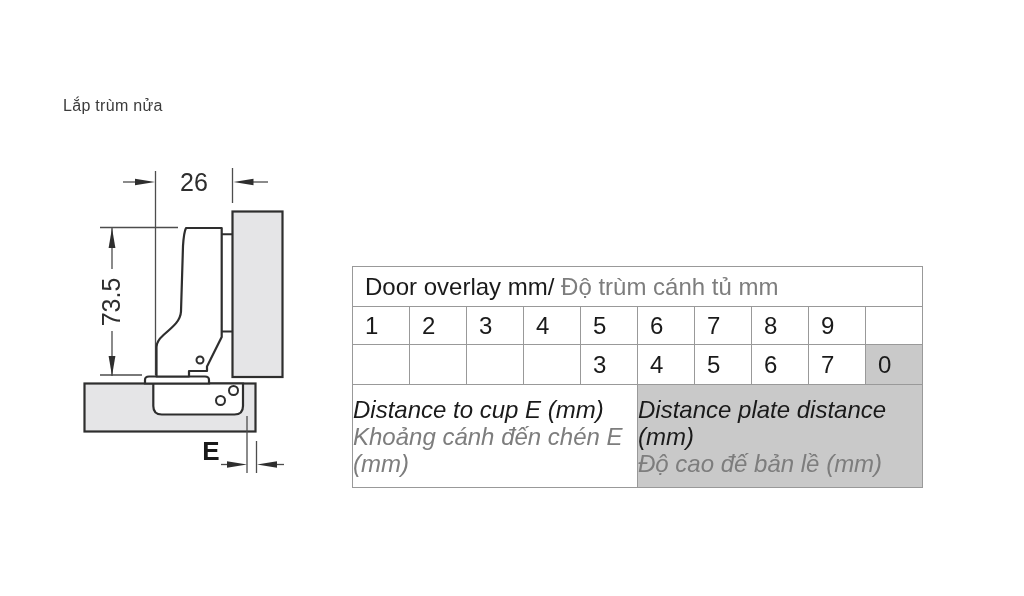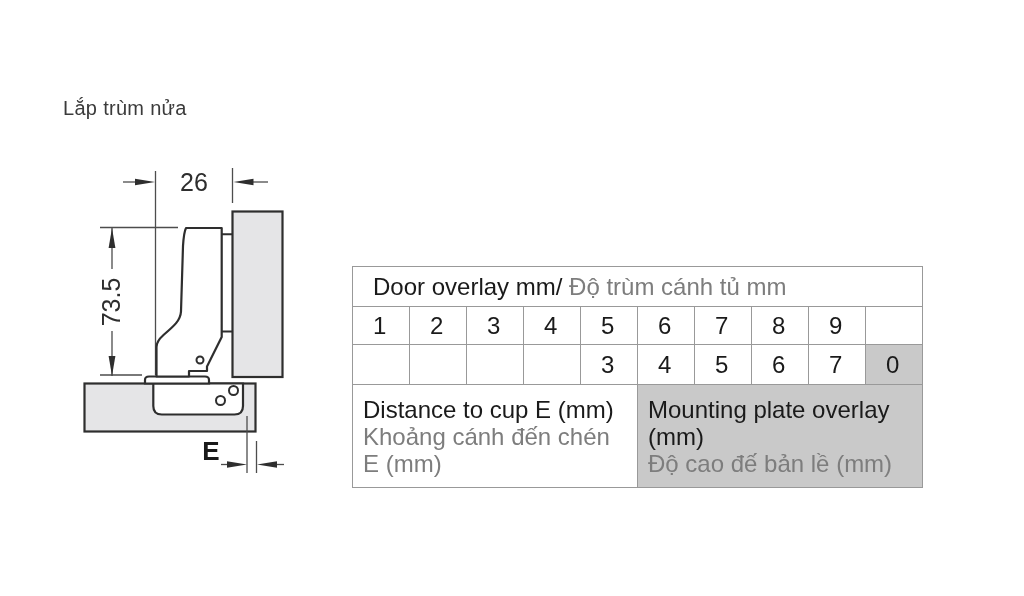--- a/index.html
+++ b/index.html
@@ -1,41 +1,41 @@
 <!DOCTYPE html>
 <html><head>
 <meta charset="utf-8">
 <style>
   html,body{margin:0;padding:0;background:#ffffff;}
   body{width:1024px;height:596px;position:relative;overflow:hidden;
        font-family:"Liberation Sans",sans-serif;}
 
   .page-title{
     position:absolute;left:63px;top:97px;
-    font-size:20px;color:#3b3b3b;letter-spacing:.3px;
+    font-size:16px;color:#3b3b3b;letter-spacing:.3px;
   }
 
   svg.diagram{position:absolute;left:60px;top:160px;}
 
   table.spec{
     position:absolute;left:352px;top:266px;width:570px;
     border-collapse:collapse;table-layout:fixed;
     font-size:24px;color:#1a1a1a;
   }
   table.spec td{
     border:1px solid #999999;
-    padding:0 0 0 20px;
+    padding:0 0 0 12px;
     vertical-align:middle;
     overflow:hidden;white-space:nowrap;
   }
   tr.hdr-row td{height:39px;}
   tr.num-row td{height:37px;}
   tr.num-row2 td{height:39px;}
-  tr.ftr-row td{height:90px;padding:6px 10px;line-height:27px;
-    vertical-align:middle;white-space:normal;}
+  tr.ftr-row td{height:90px;padding:6px 0;line-height:27px;
+    vertical-align:middle;white-space:normal;font-style:italic;}
   .vi{color:#7d7d7d;}
   .hl{background:#c9c9c9;}
 </style>
 </head>
 <body>
 
 <div class="page-title">Lắp trùm nửa</div>
 
 <svg class="diagram" width="280" height="325" viewBox="60 163 280 325" fill="none" stroke-linecap="butt">
 
@@ -125,18 +125,18 @@
     <td>6</td>
     <td>7</td>
     <td class="hl">0</td>
   </tr>
   <tr class="ftr-row">
     <td colspan="5">
       <div>Distance to cup E (mm)</div>
       <div class="vi">Khoảng cánh đến chén E (mm)</div>
     </td>
     <td colspan="5" class="hl">
-      <div>Mounting plate overlay (mm)</div>
+      <div>Distance plate distance (mm)</div>
       <div class="vi">Độ cao đế bản lề (mm)</div>
     </td>
   </tr>
 </tbody>
   </table>
 
 </body></html>

